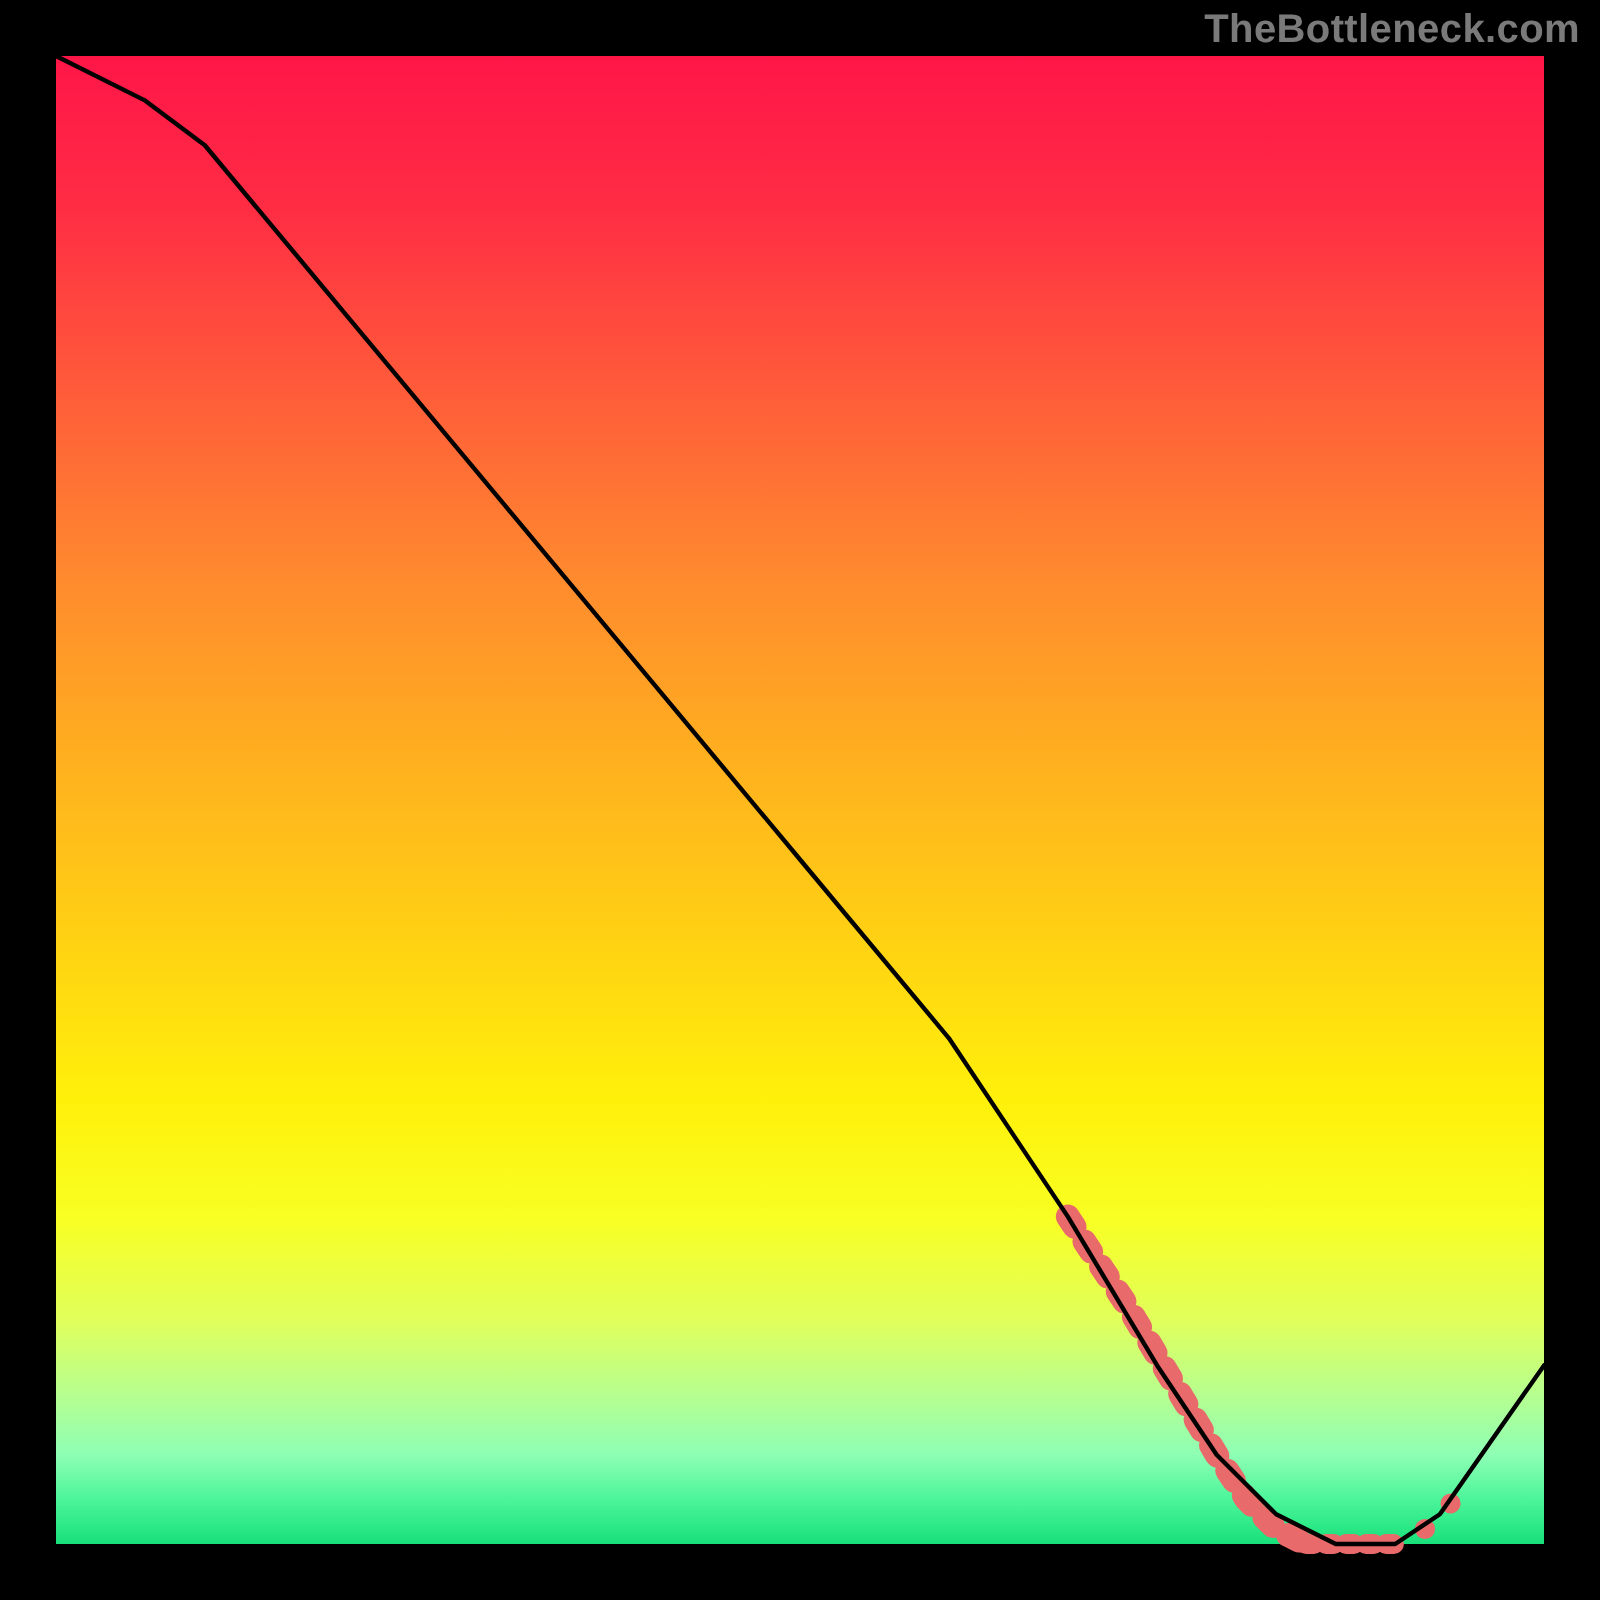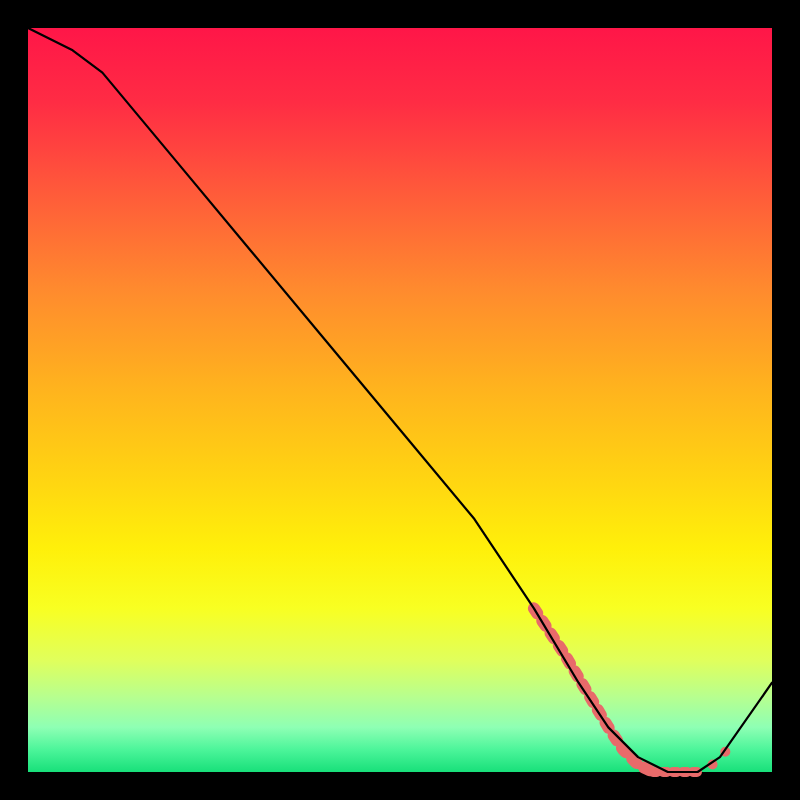--- a/index.html
+++ b/index.html
@@ -54,20 +54,21 @@
     font-size: 20px;
     font-weight: 600;
     letter-spacing: 0.2px;
     user-select: none;
   }
 </style>
 </head>
 <body>
 
 <div class="stage">
+  <div class="watermark">TheBottleneck.com</div>
   <div class="plot">
     <svg viewBox="0 0 744 744" preserveAspectRatio="none">
       <g id="highlight-layer">
           <path d="M505.92 580.32 L535.68 624.96 L558.00 662.16 L580.32 699.36 L595.20 721.68 L610.08 736.56 L624.96 744.00" fill="none" stroke="#e86a6a" stroke-width="12" stroke-linecap="round" stroke-linejoin="round" stroke-dasharray="6 9"></path>
           <path d="M624.96 744.00 L639.84 744.00 L654.72 744.00 L669.60 744.00" fill="none" stroke="#e86a6a" stroke-width="10" stroke-linecap="round" stroke-linejoin="round" stroke-dasharray="4 6"></path>
           <path d="M684.48 736.56 L699.36 721.68" fill="none" stroke="#e86a6a" stroke-width="10" stroke-linecap="round" stroke-linejoin="round" stroke-dasharray="0.1 18"></path>
         </g>
       <g id="curve-layer">
           <path d="M0.00 0.00 L44.64 22.32 L74.40 44.64 L148.80 133.92 L223.20 223.20 L297.60 312.48 L372.00 401.76 L446.40 491.04 L505.92 580.32 L550.56 654.72 L580.32 699.36 L610.08 729.12 L639.84 744.00 L669.60 744.00 L691.92 729.12 L744.00 654.72" fill="none" stroke="#000000" stroke-width="2.2" stroke-linejoin="round" stroke-linecap="round"></path>
         </g>

